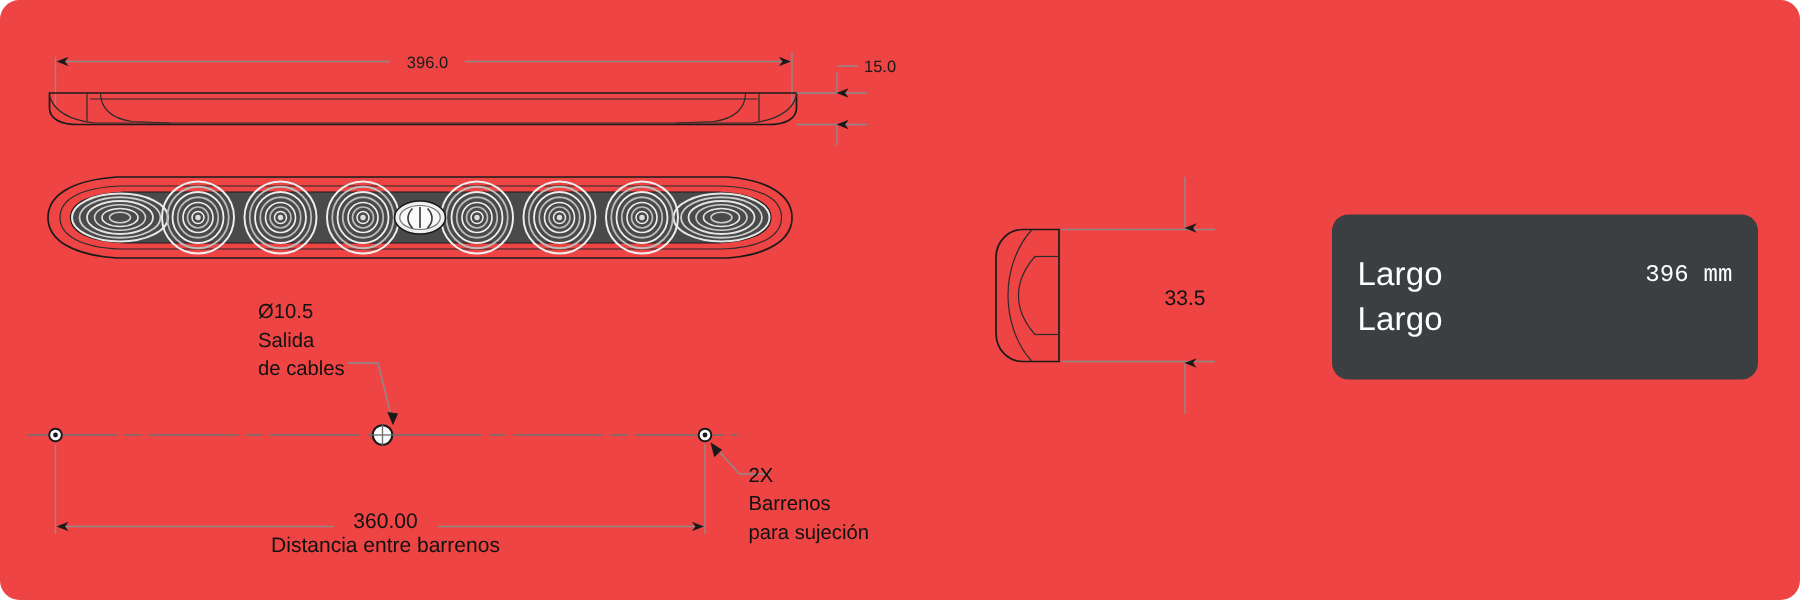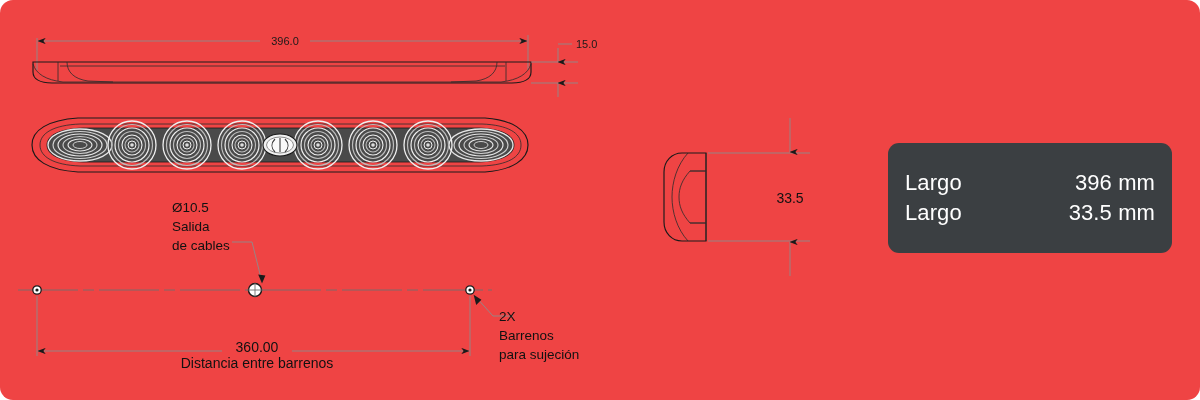--- a/index.html
+++ b/index.html
@@ -86,22 +86,22 @@
   }
   .spec-label {
     color: #ffffff;
     font-family: "Liberation Sans", sans-serif;
     font-size: 22px;
     letter-spacing: 0.1px;
     white-space: nowrap;
   }
   .spec-value {
     color: #ffffff;
-    font-family: Liberation Sans, sans-serif;
-    font-size: 22px;
+    font-family: Liberation Mono, monospace;
+    font-size: 16px;
     letter-spacing: 0.1px;
     white-space: nowrap;
   }
 </style>
 </head>
 <body>
 
 <div id="sheet">
 
   <svg class="dwg" viewBox="0 0 1200 400" xmlns="http://www.w3.org/2000/svg">
@@ -325,17 +325,16 @@
     </g>
   </svg>
 
   <div id="spec-panel">
     <div class="spec-row">
       <span class="spec-label">Largo</span>
       <span class="spec-value">396 mm</span>
     </div>
     <div class="spec-row">
       <span class="spec-label">Largo</span>
-      <span class="spec-value">33.5 mm</span>
     </div>
   </div>
 
 </div>
 
 </body></html>

